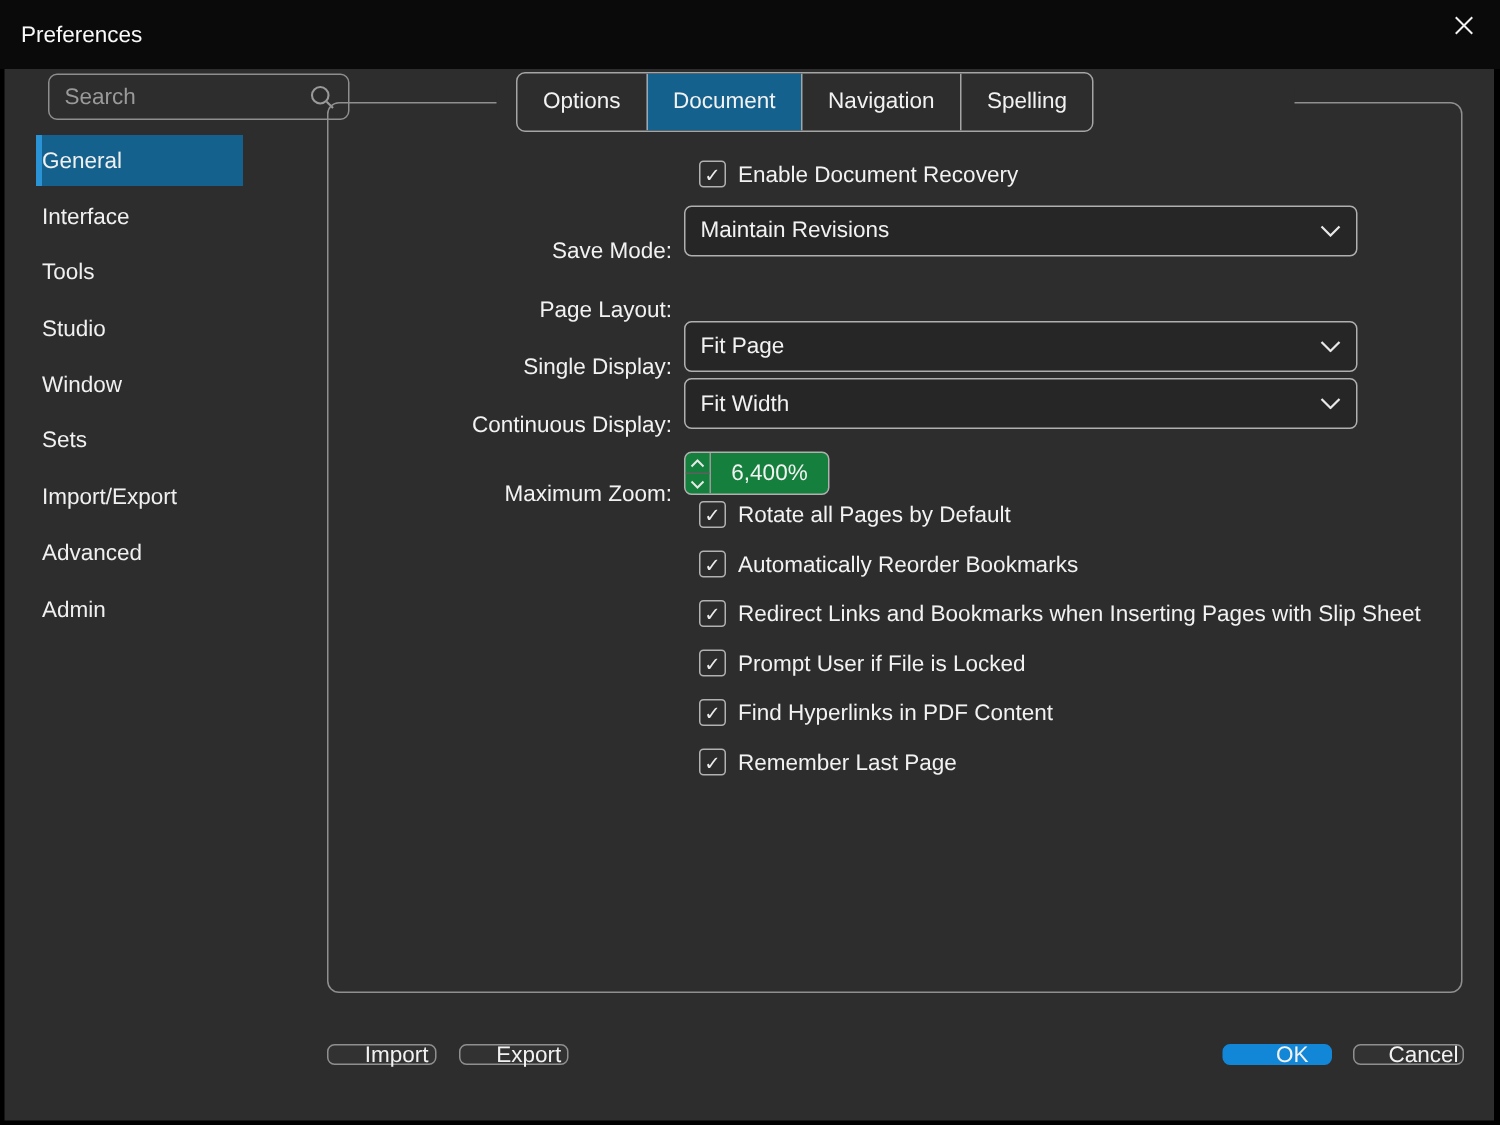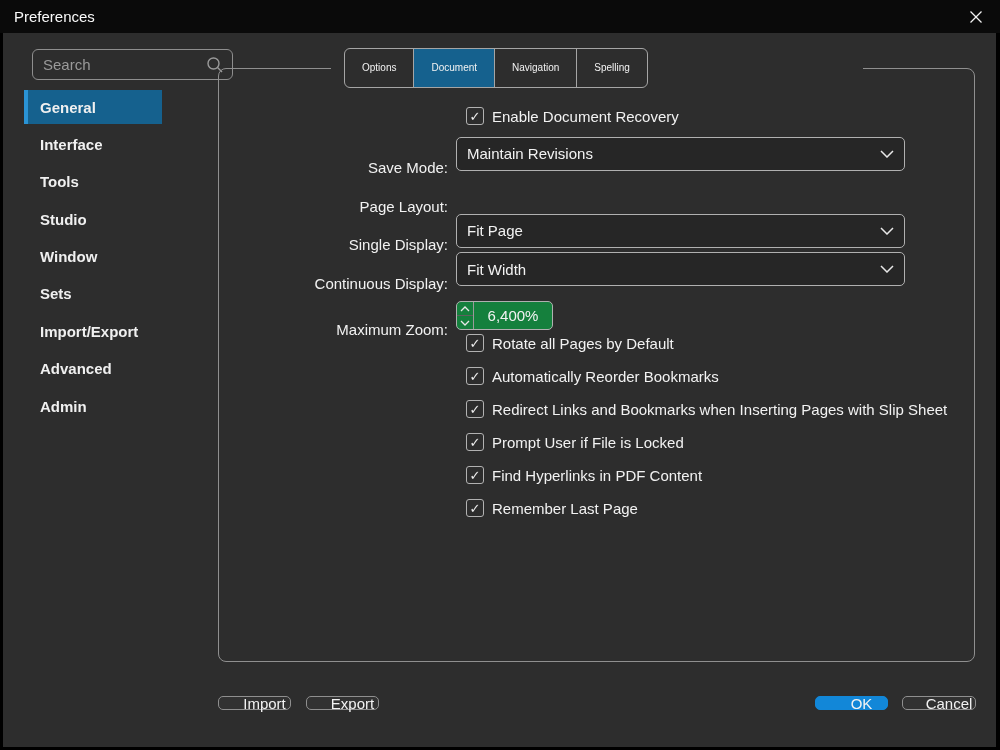--- a/index.html
+++ b/index.html
@@ -13,21 +13,21 @@
     background:#2d2d2d; color:#f2f2f2; font-size:15px;
   }
   
   .edge { position:absolute; background:#000; z-index:50; }
   .edge-left   { left:0; top:33px; width:3px; bottom:0; }
   .edge-right  { right:0; top:33px; width:4px; bottom:0; }
   .edge-bottom { left:0; bottom:0; height:3px; width:1000px; }
 
   
   .titlebar {
-    position:absolute; left:0; top:0; width:1000px; height:33px;
+    position:absolute; left:0; top:0; width:1000px; height:46px;
     background:#0a0a0a; display:flex; align-items:center; z-index:60;
   }
   .titlebar .title { margin-left:14px; font-size:15px; color:#fafafa; }
   .close-btn {
     position:absolute; right:12px; top:5px; width:24px; height:24px;
     display:flex; align-items:center; justify-content:center; cursor:pointer;
   }
 
   
   .search-wrap { position:absolute; left:32px; top:49px; width:201px; height:31px; }
@@ -37,42 +37,42 @@
     color:#f2f2f2; font-size:15px; padding:0 32px 0 10px;
     font-family:inherit; outline:none;
   }
   .search-wrap input::placeholder { color:#9a9a9a; }
   .search-wrap svg { position:absolute; right:9px; top:7px; }
 
   
   .sidebar { position:absolute; left:24px; top:90px; width:138px; z-index:5; }
   .side-item {
     height:34px; display:flex; align-items:center;
-    padding-left:12px; margin-bottom:3.4px;
+    margin-bottom:3.4px;
     border-left:4px solid transparent; cursor:pointer;
-    font-size:15px; color:#f0f0f0;font-weight:bold;
+    font-size:15px; color:#f0f0f0;
   }
   .side-item.selected { background:#15618e; border-left-color:#2a93d5; }
 
   
   .groupbox {
     position:absolute; left:218px; top:68px; width:757px; height:594px;
     border:1px solid #8f8f8f; border-radius:8px; z-index:1;
   }
   .tab-mask {
     position:absolute; left:331px; top:60px; width:532px; height:16px;
     background:#2d2d2d; z-index:2;
   }
   .tabstrip {
     position:absolute; left:344px; top:48px; height:40px; z-index:3;
     display:inline-flex; border:1px solid #a5a5a5; border-radius:6px;
     overflow:hidden; background:#2d2d2d;
   }
   .tab {
-    padding:0 17px; line-height:38px; font-size:10px; color:#f2f2f2;
+    padding:0 17px; line-height:38px; font-size:15px; color:#f2f2f2;
     border-left:1px solid #a5a5a5; cursor:pointer; white-space:nowrap;
   }
   .tab:first-child { border-left:none; }
   .tab.selected { background:#15618e; }
 
   
   .recovery-row {
     position:absolute; left:466px; top:107px; z-index:4;
     display:flex; align-items:center; gap:8px;
   }

